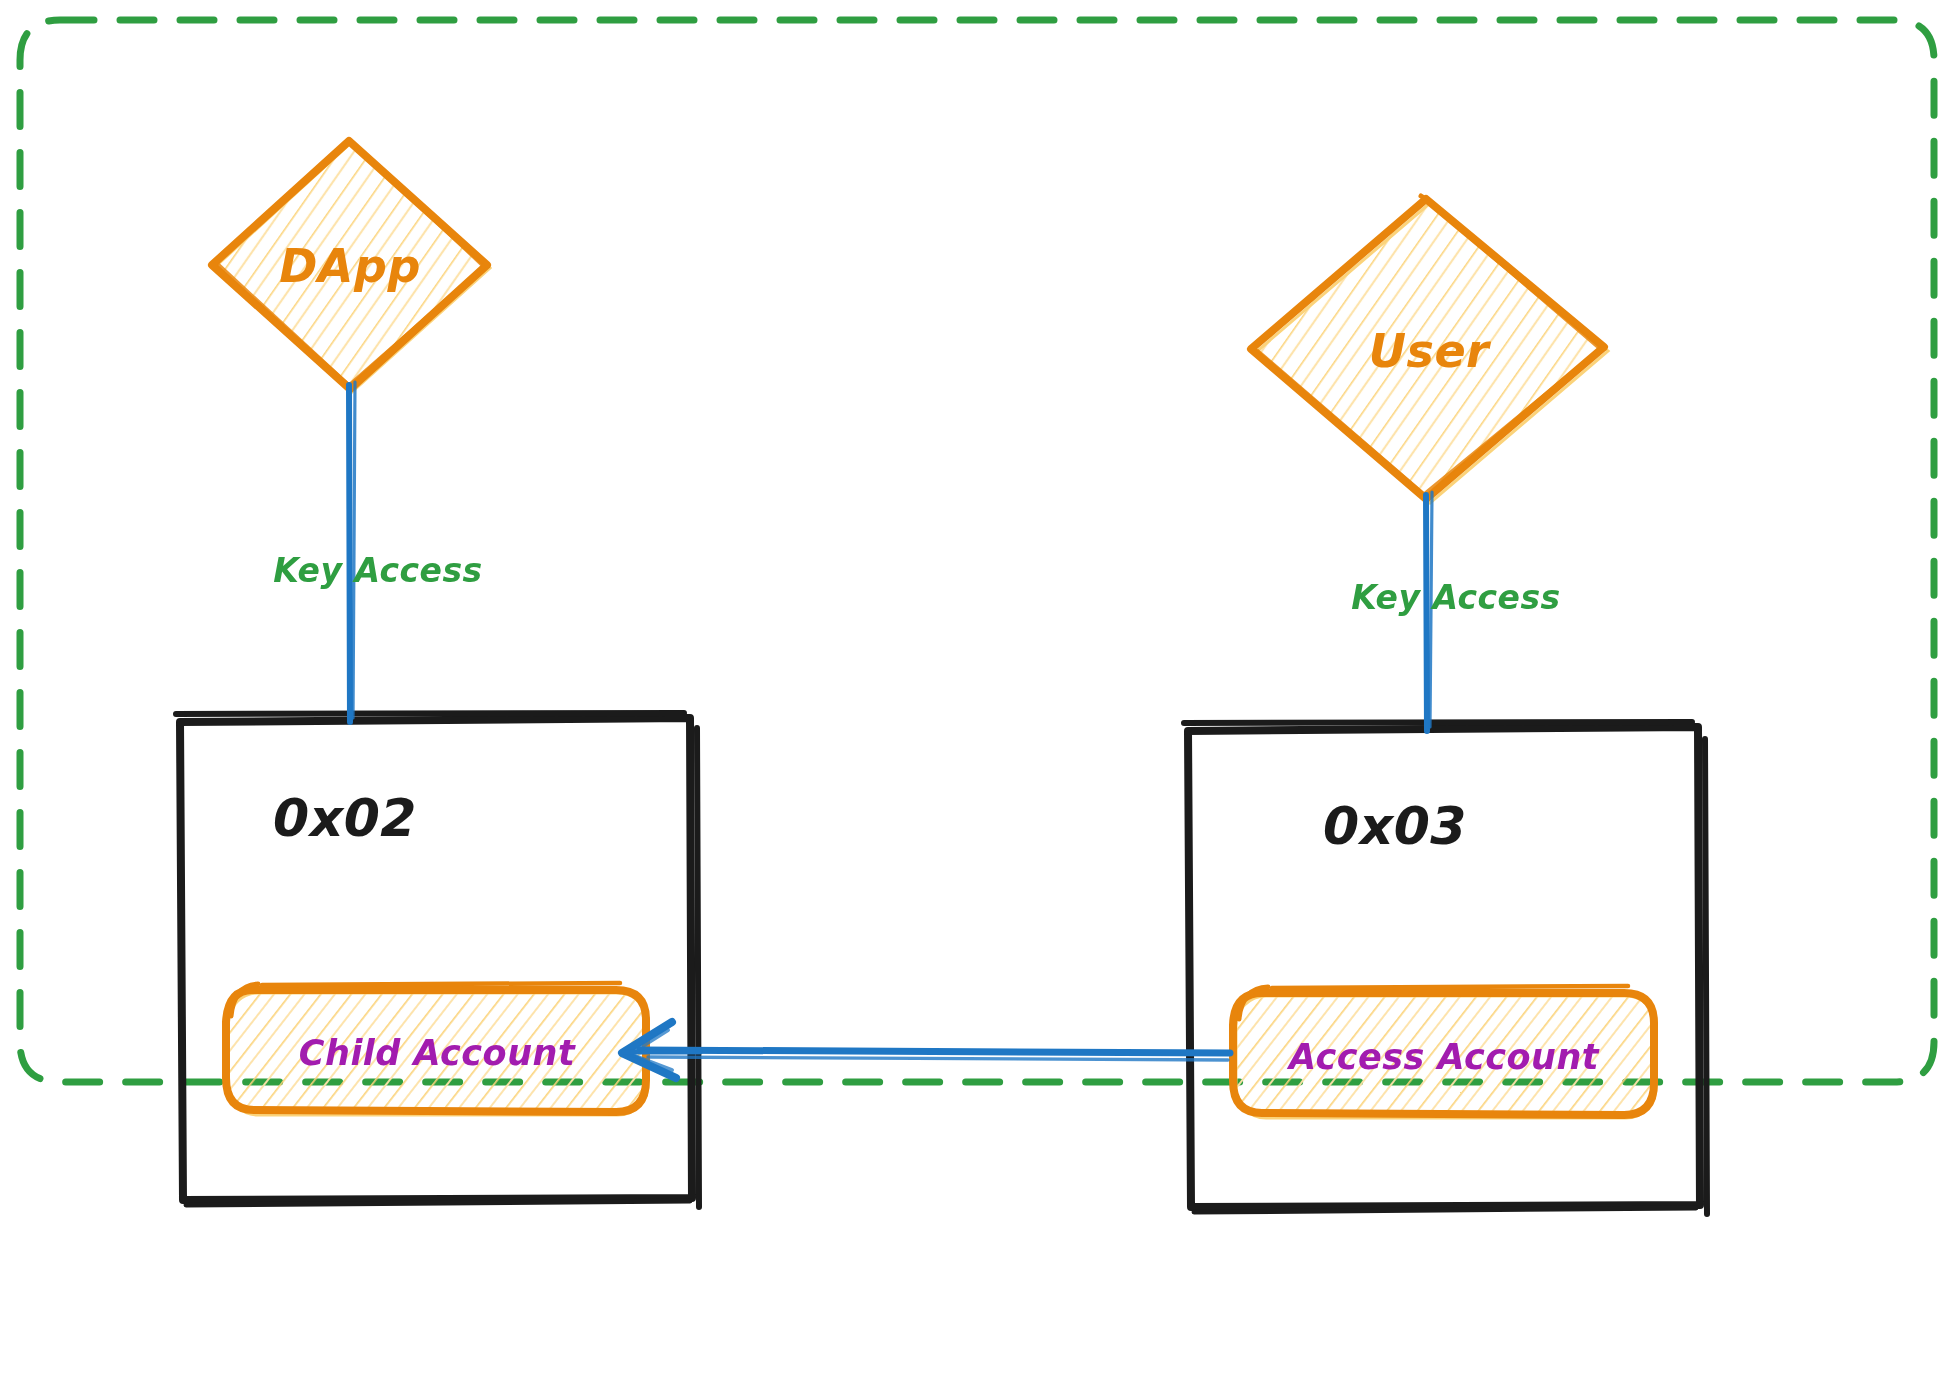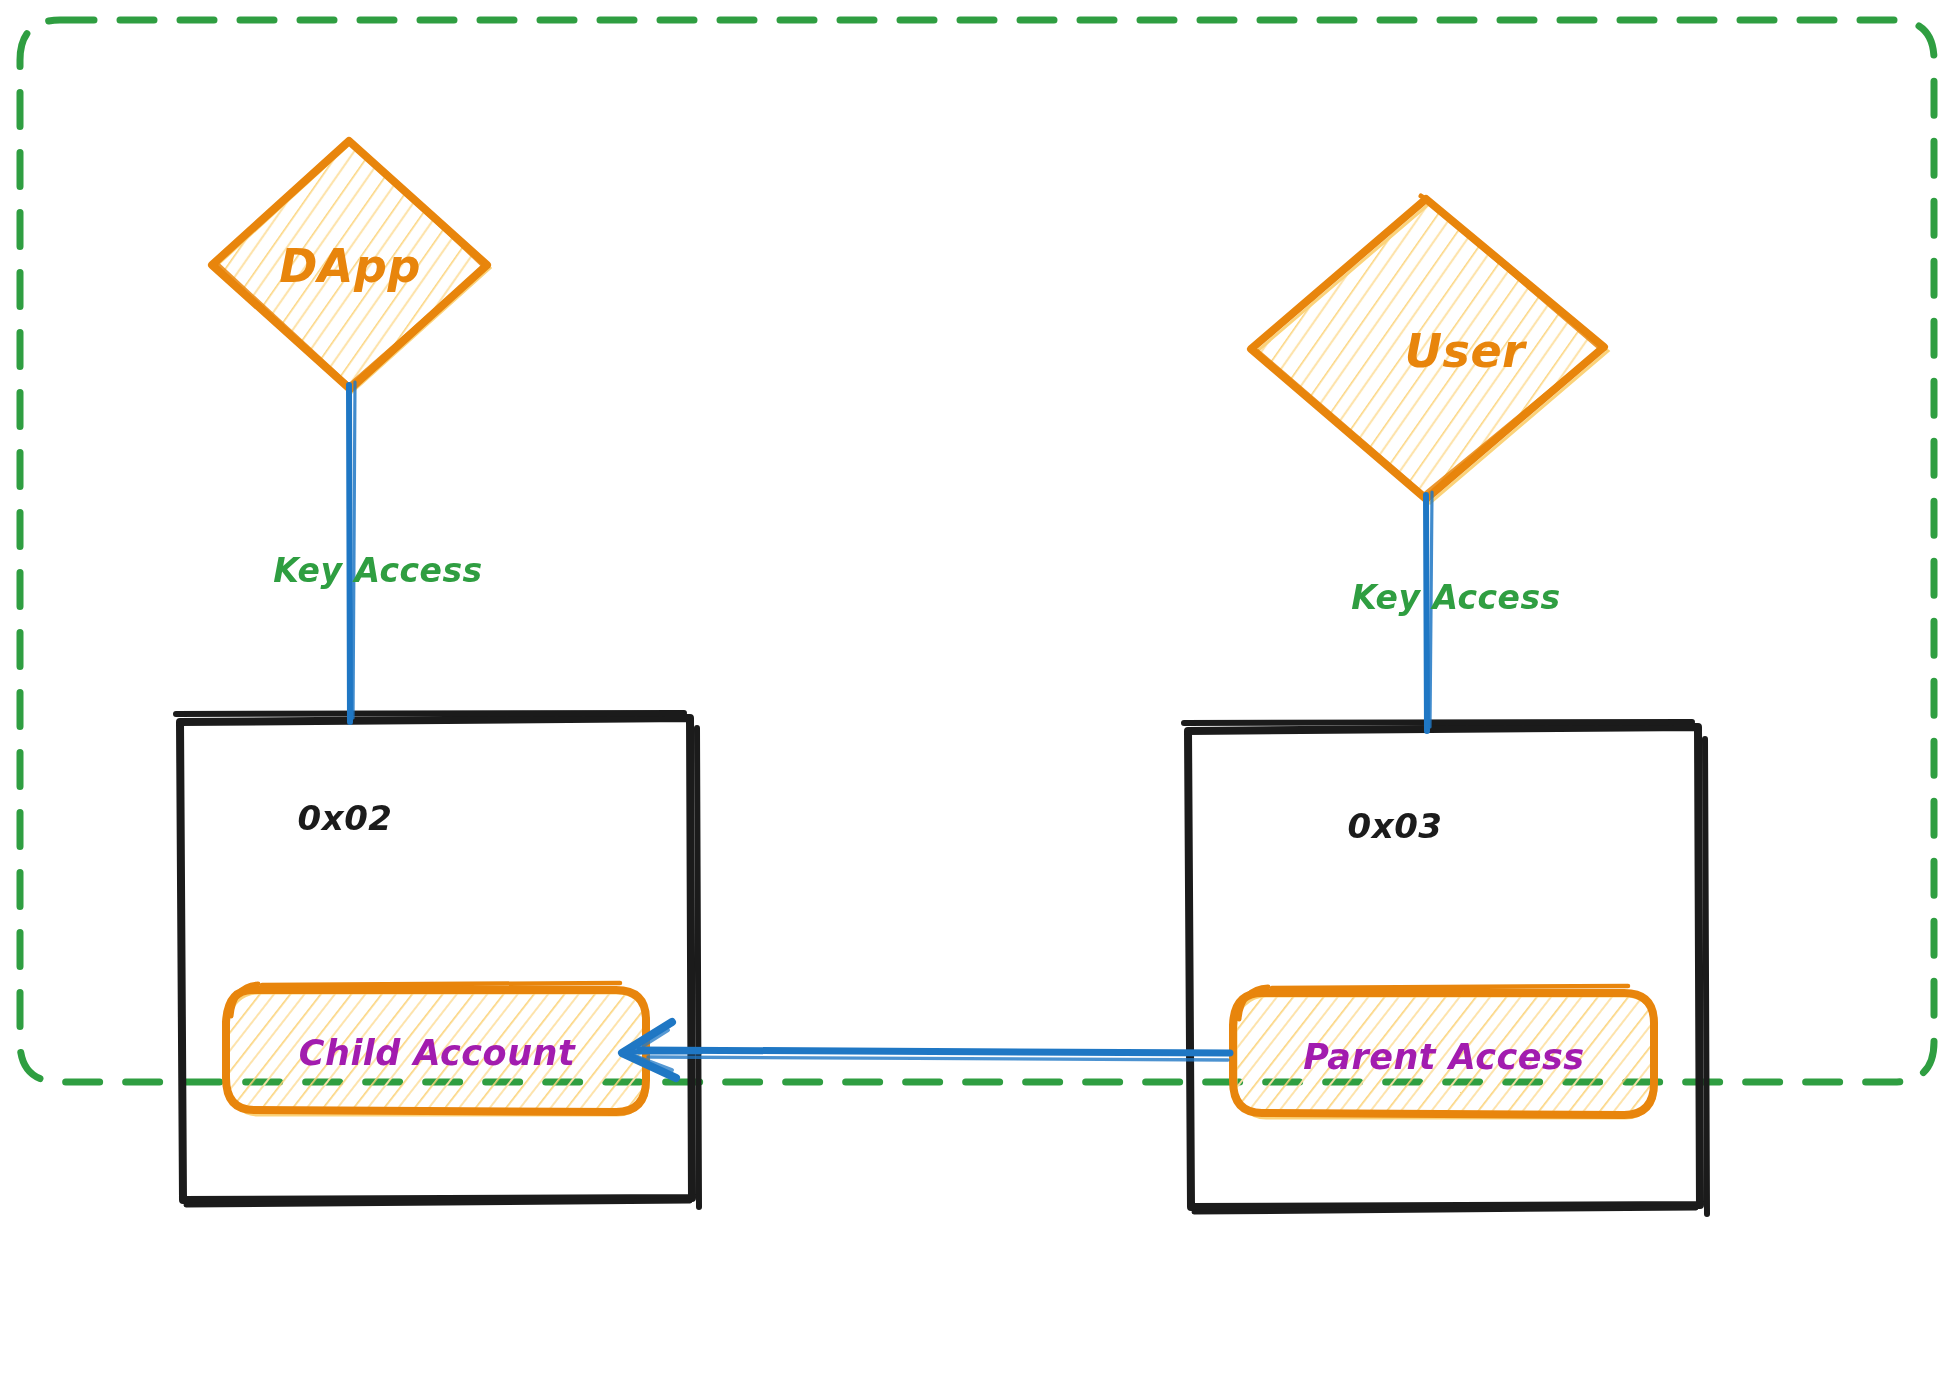--- a/index.html
+++ b/index.html
@@ -36,21 +36,21 @@
     font-size: 33px;
     font-style: italic;
   }
   .lbl-orange {
     color: #e8850c;
     font-size: 46px;
     font-style: italic;
   }
   .lbl-dark {
     color: #1b1b1b;
-    font-size: 34px;
+    font-size: 52px;
     font-style: italic;
   }
   .lbl-dark-sm {
     color: #a21caf;
     font-size: 35px;
     font-style: italic;
   }
 </style>
 </head>
 <body>
@@ -139,28 +139,28 @@
       <g>
         <path d="M 672,1022 L 622,1053 L 676,1078" fill="none" stroke="#1f77c4" stroke-width="8" stroke-linejoin="round" stroke-linecap="round"></path>
         <path d="M 668,1030 L 630,1054 L 672,1070" fill="none" stroke="#1f77c4" stroke-width="4" stroke-linejoin="round" stroke-linecap="round" opacity="0.75"></path>
         <path d="M 624,1052 L 700,1052" fill="none" stroke="#1f77c4" stroke-width="5" stroke-linecap="round"></path>
       </g>
     </g>
   </svg>
 
   <div class="lbl lbl-orange" style="left:350px; top:266px;">DApp</div>
 
-  <div class="lbl lbl-orange" style="left:1465px; top:351px;">User</div>
+  <div class="lbl lbl-orange" style="left:1429px; top:351px;">User</div>
 
   <div class="lbl lbl-dark" style="left:345px; top:818px;">0x02</div>
 
   <div class="lbl lbl-dark" style="left:1395px; top:826px;font-style:italic;">0x03</div>
 
   <div class="lbl lbl-dark-sm" style="left:437px; top:1053px;">Child Account</div>
 
-  <div class="lbl lbl-dark-sm" style="left:1444px; top:1057px;">Parent Access</div>
+  <div class="lbl lbl-dark-sm" style="left:1444px; top:1057px;">Access Account</div>
 
   <div class="lbl lbl-green" style="left:378px; top:570px;">Key Access</div>
 
   <div class="lbl lbl-green" style="left:1456px; top:597px;">Key Access</div>
 
 
 </div>
 
 </body></html>

